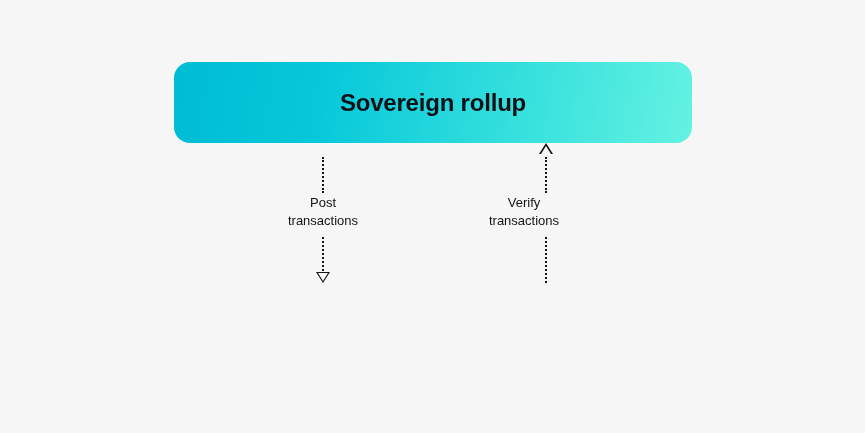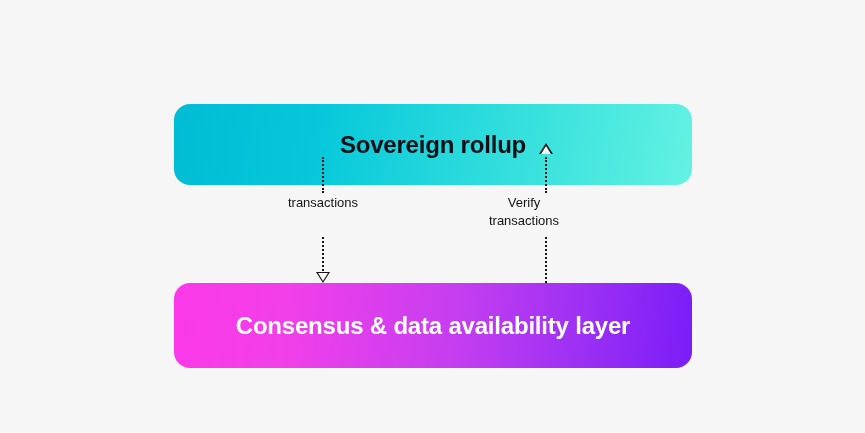--- a/index.html
+++ b/index.html
@@ -30,21 +30,20 @@
     align-items: center;
     justify-content: center;
     border-radius: 16px;
     box-sizing: border-box;
   }
 
   #rollup-box {
     top: 62px;
     height: 81px;
     background: linear-gradient(100deg, #00bcd4 0%, #06c8da 28%, #3ae2dd 70%, #64f2e2 100%);
-    margin-top: 42px;
   }
 
   #da-box {
     top: 283px;
     height: 85px;
     background: linear-gradient(95deg, #fb39e8 0%, #f13fe9 22%, #c43ef0 55%, #9a2ff4 80%, #7a1df7 100%);
   }
 
   .layer-label {
     font-size: 24px;
@@ -175,31 +174,29 @@
     <span class="layer-label" id="rollup-label">Sovereign rollup</span>
   </div>
 
   <div class="connector" id="post-connector">
     <div class="dotted-line" id="post-line-top"></div>
     <div class="dotted-line" id="post-line-bottom"></div>
     <div class="arrowhead arrow-down"></div>
   </div>
 
   <div class="connector-caption" id="post-caption">
+    <span class="caption-line">Post</span>
     <span class="caption-line">transactions</span>
   </div>
 
   <div class="connector" id="verify-connector">
     <div class="arrowhead arrow-up"></div>
     <div class="dotted-line" id="verify-line-top"></div>
     <div class="dotted-line" id="verify-line-bottom"></div>
   </div>
 
   <div class="connector-caption" id="verify-caption">
     <span class="caption-line">Verify</span>
     <span class="caption-line">transactions</span>
   </div>
 
-  <div class="layer-box" id="da-box">
-    <span class="layer-label" id="da-label">Consensus &amp; data availability layer</span>
-  </div>
 
 </div>
 
 </body></html>

